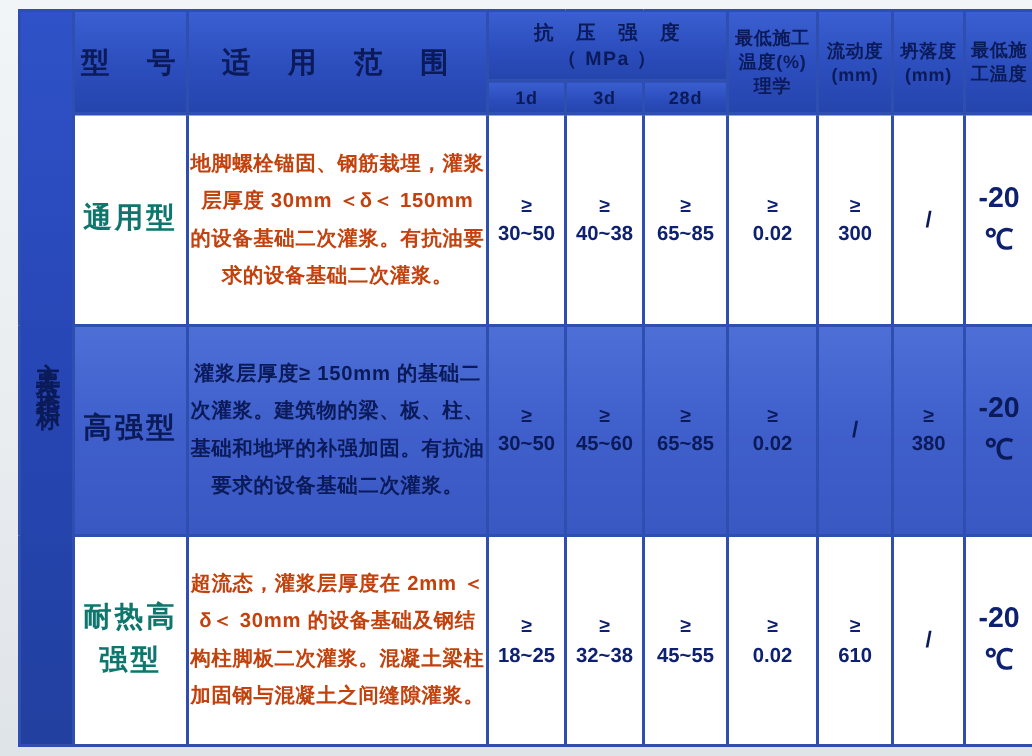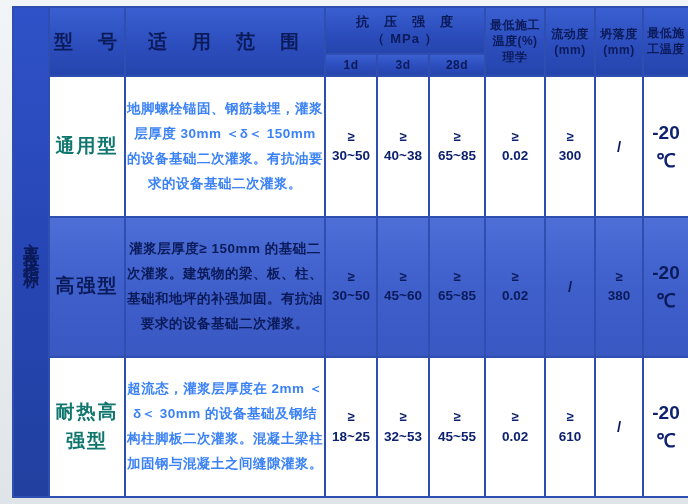--- a/index.html
+++ b/index.html
@@ -96,21 +96,21 @@
   }
   .num {
     font-size: 13.5px;
     font-weight: bold;
     line-height: 1.5;
   }
   .num .ge { display:block; font-size: 13px; }
   .slash { font-size: 15px; font-weight: bold; }
   .temp { font-size: 19px; font-weight: bold; line-height: 1.45; }
   .rowA .model { color: #0f766e; }
-  .rowA .scope { color: #3b82f6; }
+  .rowA .scope { color: #c2410c; }
   .rowA .num { color: #0e2170; }
   .rowA .temp { color: #0e2170; }
 </style>
 </head>
 <body>
 
 <div class="sheet">
   <table class="spec">
     <colgroup>
       <col style="width:36px">
@@ -220,21 +220,21 @@
 
     <tr class="rowA">
       <td class="model">耐热高强型</td>
       <td class="scope">超流态，灌浆层厚度在 2mm ＜δ＜ 30mm 的设备基础及钢结构柱脚板二次灌浆。混凝土梁柱加固钢与混凝土之间缝隙灌浆。</td>
       <td class="num">
         <span class="ge">≥</span>
         <span>18~25</span>
       </td>
       <td class="num">
         <span class="ge">≥</span>
-        <span>32~53</span>
+        <span>32~38</span>
       </td>
       <td class="num">
         <span class="ge">≥</span>
         <span>45~55</span>
       </td>
       <td class="num">
         <span class="ge">≥</span>
         <span>0.02</span>
       </td>
       <td class="num">

